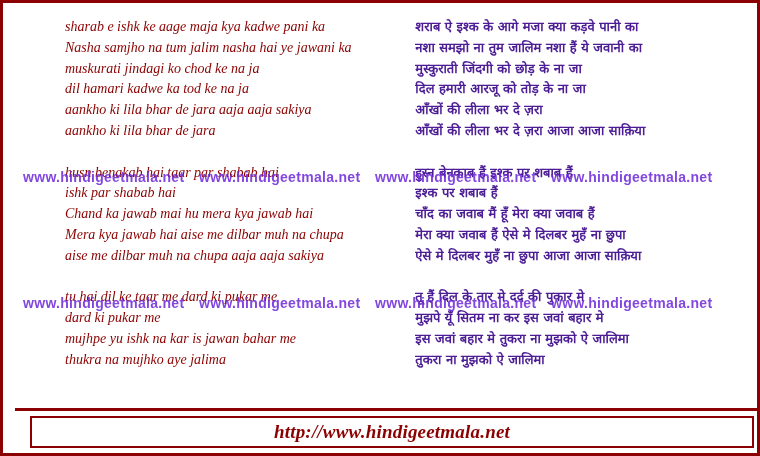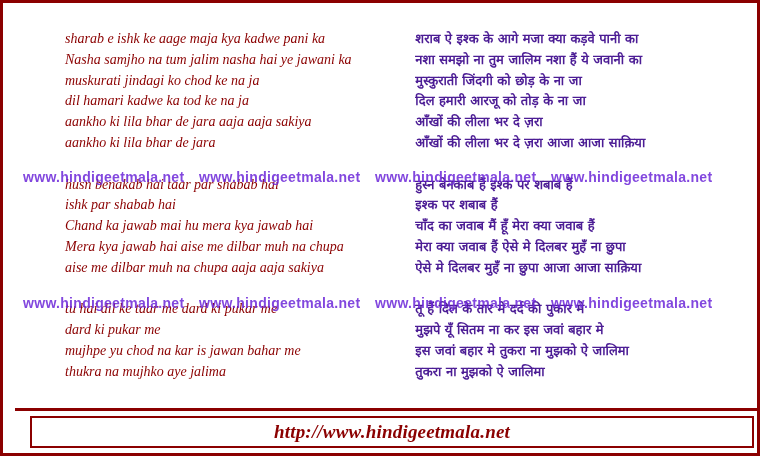--- a/index.html
+++ b/index.html
@@ -27,21 +27,20 @@
     width: 100%;
     height: 408px;
     box-sizing: border-box;
     padding: 14px 10px 0 10px;
     overflow: hidden;
   }
   .columns {
     display: flex;
     width: 100%;
     height: 100%;
-    margin-top: 12px;
   }
   .col {
     box-sizing: border-box;
   }
   .col-left {
     width: 54%;
     padding-left: 52px;
   }
   .col-right {
     width: 46%;
@@ -141,21 +140,21 @@
         <div class="line">aankho ki lila bhar de jara</div>
         <div class="line blank">&nbsp;</div>
         <div class="line">husn benakab hai taar par shabab hai</div>
         <div class="line">ishk par shabab hai</div>
         <div class="line">Chand ka jawab mai hu mera kya jawab hai</div>
         <div class="line">Mera kya jawab hai aise me dilbar muh na chupa</div>
         <div class="line">aise me dilbar muh na chupa aaja aaja sakiya</div>
         <div class="line blank">&nbsp;</div>
         <div class="line">tu hai dil ke taar me dard ki pukar me</div>
         <div class="line">dard ki pukar me</div>
-        <div class="line">mujhpe yu chod na kar is jawan bahar me</div>
+        <div class="line">mujhpe yu ishk na kar is jawan bahar me</div>
         <div class="line">thukra na mujhko aye jalima</div>
       </div>
 
       <div class="col col-right">
         <div class="line">शराब ऐ इश्क के आगे मजा क्या कड़वे पानी का</div>
         <div class="line">नशा समझो ना तुम जालिम नशा हैं ये जवानी का</div>
         <div class="line">मुस्कुराती जिंदगी को छोड़ के ना जा</div>
         <div class="line">दिल हमारी आरजू को तोड़ के ना जा</div>
         <div class="line">आँखों की लीला भर दे ज़रा</div>
         <div class="line">आँखों की लीला भर दे ज़रा आजा आजा साक़िया</div>

